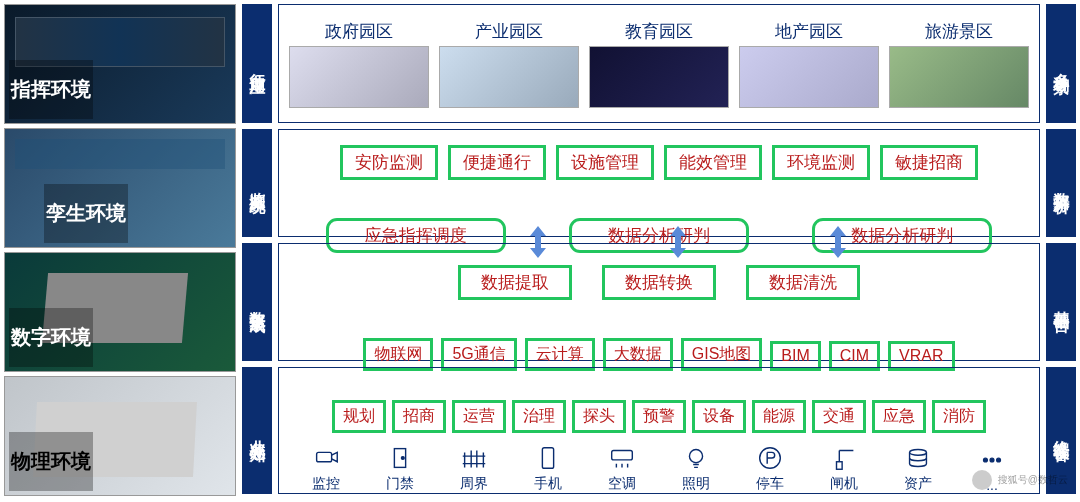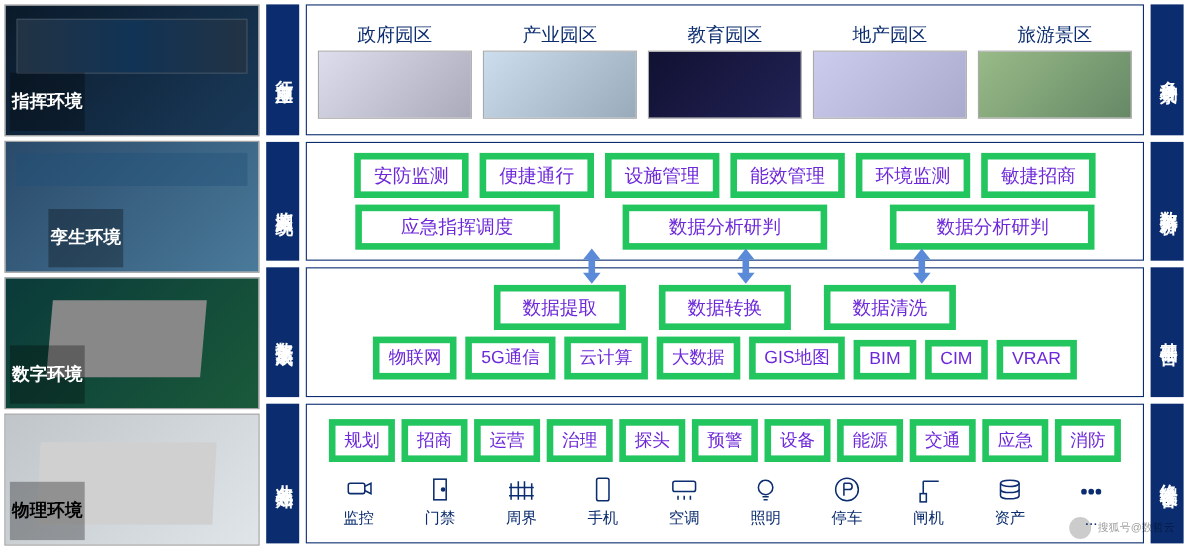--- a/index.html
+++ b/index.html
@@ -2,21 +2,21 @@
 <html><head>
 <meta charset="utf-8">
 <style>
 * { box-sizing: border-box; margin: 0; padding: 0; }
 body { font-family: "Microsoft YaHei", sans-serif; width: 1080px; height: 502px; background: #fff; overflow: hidden; }
 .container { display: flex; gap: 6px; padding: 4px; position: relative; }
 
 
 .left-col { width: 232px; display: flex; flex-direction: column; gap: 4px; }
 .thumb { position: relative; height: 120px; background: #333; border: 1px solid #999; overflow: hidden; }
-.thumb-label { position: absolute; left: 4px; bottom: 4px; font-size: 16px; font-weight: bold; background: rgba(0,0,0,0.3); padding: 16px 2px; }
+.thumb-label { position: absolute; left: 4px; bottom: 4px; font-size: 20px; font-weight: bold; background: rgba(0,0,0,0.3); padding: 16px 2px; }
 .t1 { background: linear-gradient(135deg, #0a1a2a, #1a3a5a); }
 .t1 .thumb-label { color: #fff; }
 .t2 { background: linear-gradient(135deg, #2a4a6a, #4a7a9a); }
 .t2 .thumb-label { color: #fff; margin-left: 35px; }
 .t3 { background: linear-gradient(135deg, #0a3a3a, #1a5a3a); }
 .t3 .thumb-label { color: #fff; }
 .t4 { background: linear-gradient(135deg, #c0c5ca, #e0e5ea); }
 .t4 .thumb-label { color: #000; }
 .screen-decor { position:absolute; top:12px; left:10px; right:10px; height:50px; background: linear-gradient(90deg,#234,#135,#234); border:1px solid #456; }
 .dash-decor { position:absolute; top:10px; left:10px; right:10px; height:30px; background: rgba(30,80,120,0.4); }
@@ -40,23 +40,23 @@
 .cardcol { display: flex; flex-direction: column; gap: 3px; align-items: center; flex: 1; }
 .card-title { font-size: 17px; color: #0b2d6f; font-weight: 500; }
 .card-thumb { height: 62px; width: 100%; background: #bbb; border: 1px solid #aaa; }
 .ct1 { background: linear-gradient(135deg,#dde,#aab); }
 .ct2 { background: linear-gradient(135deg,#cde,#9ab); }
 .ct3 { background: linear-gradient(135deg,#113,#225); }
 .ct4 { background: linear-gradient(135deg,#224,#346); }
 .ct5 { background: linear-gradient(135deg,#cce,#aac); }
 .ct6 { background: linear-gradient(135deg,#9b8,#686); }
 
-.box { border: 6px solid #22c55e; color: #6d28d9; font-size: 17px; padding: 3px 12px; white-space: nowrap; }
+.box { border: 3px solid #22c55e; color: #b91c1c; font-size: 17px; padding: 3px 12px; white-space: nowrap; margin-top: 32px; }
 .box-s { padding: 3px 8px; font-size: 16px; }
-.box-w { padding: 3px 36px; }
+.box-w { padding: 3px 36px; border-radius: 11px; }
 .box-m { padding: 3px 20px; }
 
 .iconrow { display: flex; justify-content: space-around; align-items: flex-end; margin-top: 4px; }
 .iconitem { display: flex; flex-direction: column; align-items: center; gap: 2px; color: #0b2d6f; }
 .iconitem svg { width: 30px; height: 30px; stroke: #0b2d6f; fill: none; stroke-width: 1.5; }
 .iconlbl { font-size: 14px; }
 
 .watermark { position: absolute; right: 12px; bottom: 10px; font-size: 10px; color: rgba(0,0,0,0.4); display: flex; align-items: center; gap: 6px; }
 .wm-icon { width: 20px; height: 20px; border-radius: 50%; background: rgba(0,0,0,0.2); }
 </style>

